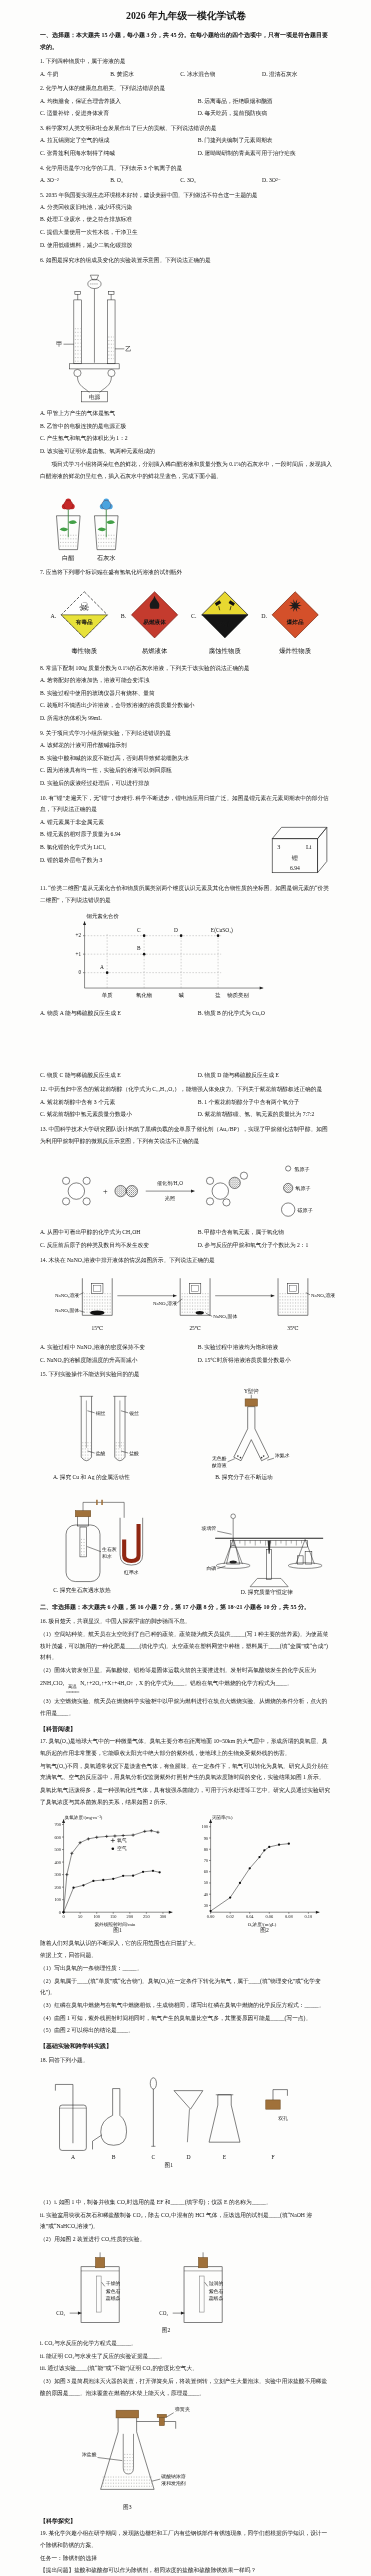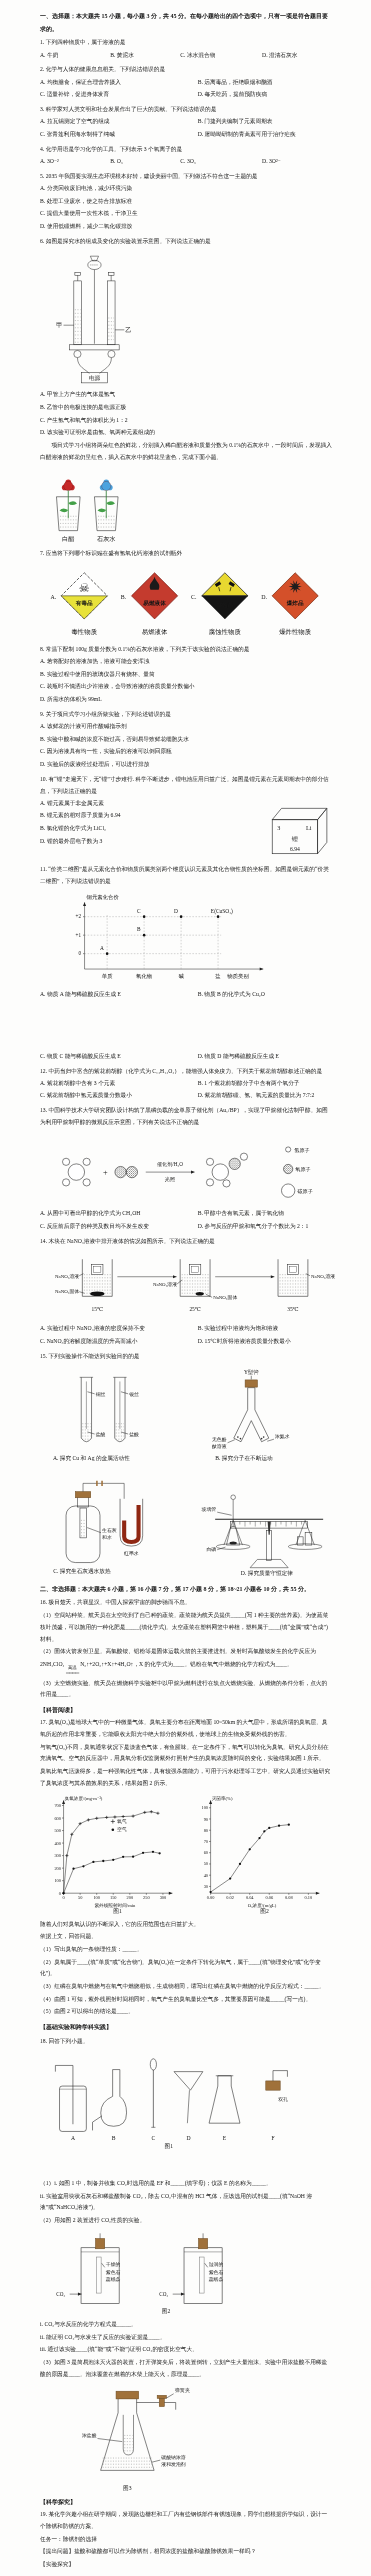--- a/index.html
+++ b/index.html
@@ -24,20 +24,21 @@
 .ceq{display:inline-flex;flex-direction:column;align-items:center;vertical-align:-3.6px;line-height:1.05;margin:0 1.5px}
 .ceq-c{font-size:4.4px}
 .ceq-l{font-size:5.2px;letter-spacing:-0.5px}
 svg{display:block}
 svg text{font-family:"Liberation Serif","DejaVu Serif",serif;fill:#161616}
 </style>
 </head>
 <body>
 
 <div class="doc" id="doc">
+    <div class="page-title">2026 年九年级一模化学试卷</div>
     <div class="sec-h">一、选择题：本大题共 15 小题，每小题 3 分，共 45 分。在每小题给出的四个选项中，只有一项是符合题目要求的。</div>
     <div class="q-stem">1. 下列四种物质中，属于溶液的是</div>
     <div class="opts c4">
       <div class="opt">A. 牛奶</div>
       <div class="opt">B. 黄泥水</div>
       <div class="opt">C. 冰水混合物</div>
       <div class="opt">D. 澄清石灰水</div>
     </div>
     <div class="q-stem">2. 化学与人体的健康息息相关。下列说法错误的是</div>
     <div class="opts c2">

